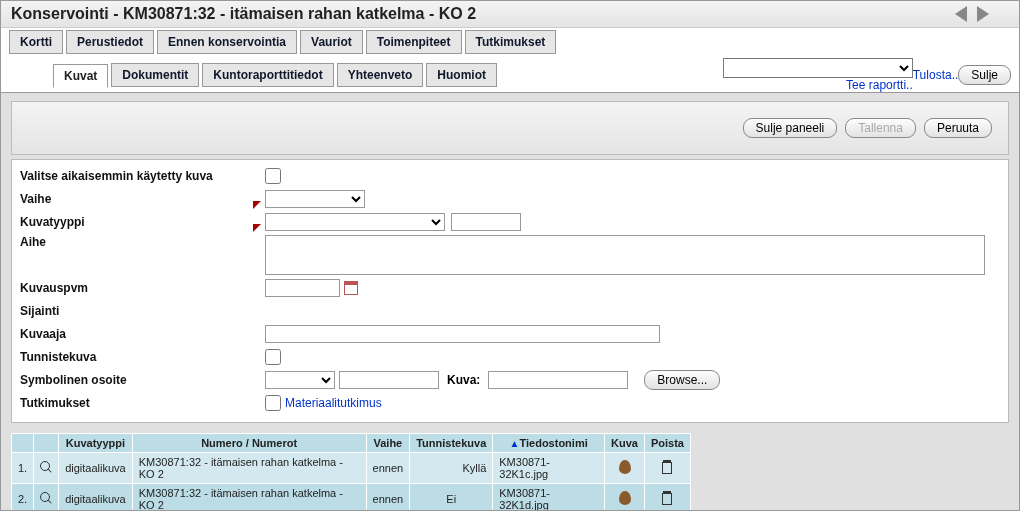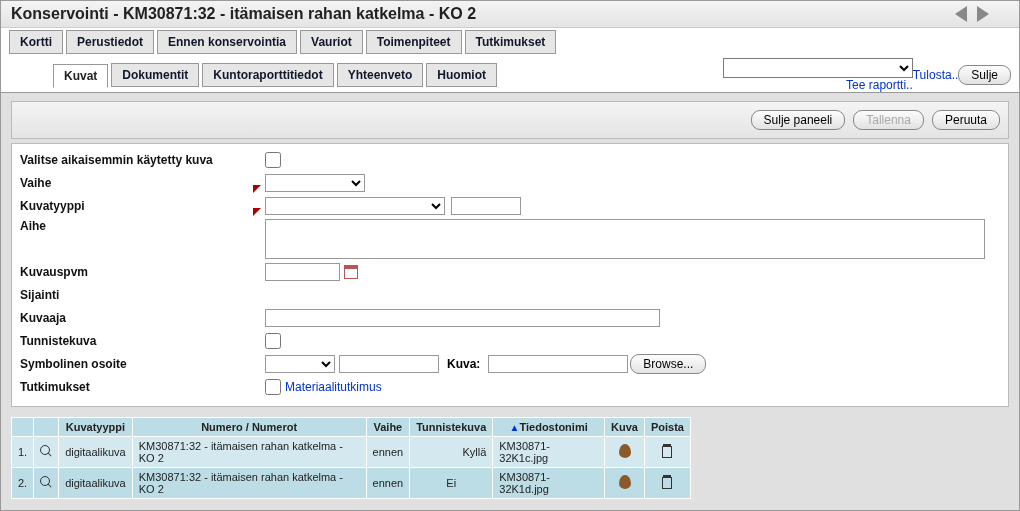--- a/index.html
+++ b/index.html
@@ -15,21 +15,21 @@
 .tabs.row2 { margin-top: 2px; align-items: center; margin-left: 44px; }
 .tab { background: #e6e6e6; border: 1px solid #999; padding: 4px 10px; color: #0f172a; font-weight: bold; font-size: 12px; cursor: pointer; }
 .tab.active { background: #fff; border-bottom: 1px solid #fff; position: relative; top: 1px; color: #222; }
 .spacer { flex: 1; }
 .row2-right { display: flex; align-items: center; }
 .select-wide { width: 190px; height: 20px; border: 1px solid #7a7a7a; background: #fff; }
 .link { color: #0033cc; font-size: 12px; cursor: pointer; }
 .btn { background: linear-gradient(#fdfdfd,#e2e2e2); border: 1px solid #888; padding: 2px 12px; font-size: 12px; border-radius: 9px; cursor: pointer; }
 .btn.disabled { color: #aaa; }
 .content { flex: 1; padding: 8px 10px; background: #E0E0E0; border-top: 1px solid #999; overflow: auto; }
-.panel-actions { display: flex; justify-content: flex-end; gap: 8px; background: linear-gradient(#f4f4f4,#e4e4e4); border: 1px solid #bbb; padding: 8px; margin-bottom: 4px; }
+.panel-actions { display: flex; justify-content: flex-end; gap: 8px; background: linear-gradient(#f4f4f4,#e4e4e4); border: 1px solid #bbb; padding: 16px; margin-bottom: 4px; }
 .form { background: #fff; border: 1px solid #bbb; padding: 6px 8px; }
 .form-row { display: flex; align-items: center; margin-bottom: 3px; min-height: 20px; }
 .form-row label { width: 245px; font-weight: bold; font-size: 12px; color: #111; }
 .req { position: relative; }
 .req::before { content: ""; position: absolute; left: -12px; top: 2px; border-top: 8px solid #a00; border-right: 8px solid transparent; }
 .input { border: 1px solid #999; height: 18px; background: #fff; }
 .chk { width: 16px; height: 16px; border: 1px solid #999; background: #fff; }
 textarea.input { height: 40px; width: 720px; resize: none; }
 .date-icon { width: 14px; height: 14px; background: #fff; border: 1px solid #b55; display: inline-block; position: relative; margin-left: 4px; }
 .date-icon::after { content: ""; position: absolute; top: 0; left: 0; right: 0; height: 3px; background: #b55; }
@@ -127,21 +127,21 @@
       <div class="form-row">
         <label>Tunnistekuva</label>
         <input type="checkbox" class="chk" style="">
       </div>
       <div class="form-row">
         <label>Symbolinen osoite</label>
         <select class="input" style="width:70px"></select>
         <input class="input" style="width: 100px; margin-left: 4px;">
         <span style="font-weight:bold;margin:0 8px">Kuva:</span>
         <input class="input" style="width: 140px;">
-        <button class="btn" style="margin-left:2px">Browse...</button>
+        <button class="btn" style="margin-left:16px">Browse...</button>
       </div>
       <div class="form-row">
         <label>Tutkimukset</label>
         <input type="checkbox" class="chk" style="">
         <span class="link" style="margin-left:4px">Materiaalitutkimus</span>
       </div>
     </div>
 
     <table class="grid">
       <thead>

